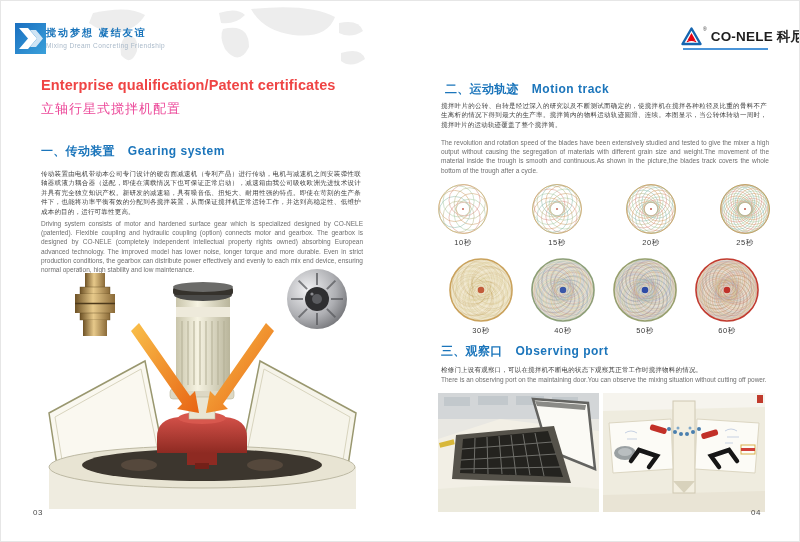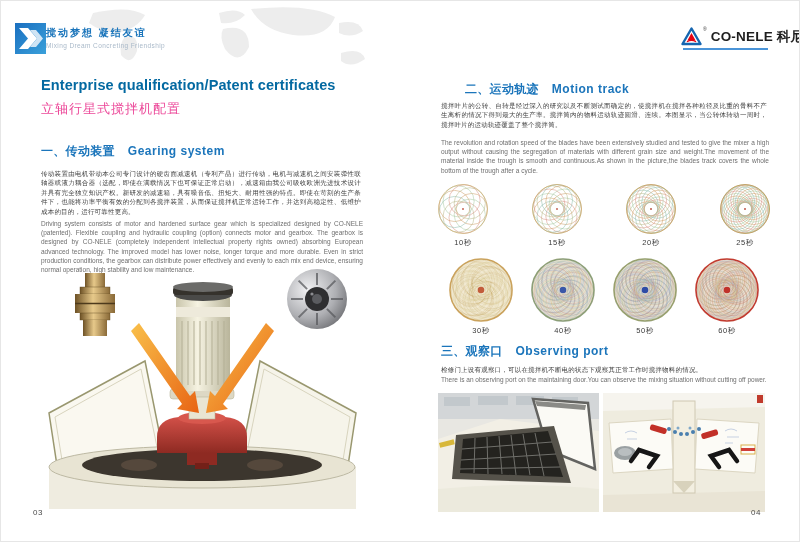--- a/index.html
+++ b/index.html
@@ -13,21 +13,21 @@
   .brand-tag{position:absolute;left:14px;top:22px;display:flex;align-items:flex-start;}
   .tag-icon{width:31px;height:31px;display:block;}
   .tag-cn{color:#1b75bb;font-weight:bold;font-size:10px;letter-spacing:2px;margin-top:3px;}
   .tag-en{color:#a9b9c9;font-size:6.5px;letter-spacing:0.4px;margin-top:2px;}
   .logo{position:absolute;left:680px;top:26px;display:flex;align-items:center;gap:4px;}
   .logo-icon{width:21px;height:19px;display:block;}
   .logo-reg{font-size:5px;color:#333;align-self:flex-start;margin:-1px 0 0 -3px;}
   .logo-text{font-weight:bold;font-size:13.5px;color:#1e1e1e;letter-spacing:0.2px;white-space:nowrap;}
   .logo-underline{position:absolute;left:682px;top:47px;width:85px;height:1.5px;background:#4a94d8;}
   
-  .title{position:absolute;left:40px;top:76px;margin:0;color:#0369a1;font-size:14.5px;font-weight:bold;white-space:nowrap;letter-spacing:0.1px;}
+  .title{position:absolute;left:40px;top:76px;margin:0;color:#ef4444;font-size:14.5px;font-weight:bold;white-space:nowrap;letter-spacing:0.1px;}
   .subtitle{position:absolute;left:40px;top:99px;color:#ec4899;font-size:13px;letter-spacing:1px;text-align:right;}
   .sec-h{position:absolute;margin:0;color:#1b75bb;font-size:12px;font-weight:bold;white-space:nowrap;letter-spacing:0.3px;}
   .sec-h .en{margin-left:13px;letter-spacing:0.5px;}
   .body-cn{position:absolute;margin:0;color:#3f3f3f;font-size:6.5px;line-height:9.4px;text-align:justify;letter-spacing:0.2px;}
   .body-en{position:absolute;margin:0;color:#6e6e6e;font-size:6.5px;line-height:9.2px;text-align:justify;}
   .pagenum{position:absolute;top:507px;font-size:8px;color:#4a4a4a;letter-spacing:0.5px;}
   .machine{position:absolute;left:38px;top:266px;width:327px;height:242px;}
   
   .tracks-row{position:absolute;display:flex;justify-content:space-between;}
   #tracks-row1{left:436px;top:182px;width:334px;}
@@ -196,21 +196,21 @@
       <svg class="logo-icon" viewBox="0 0 21 19">
         <path d="M10.5,1.5 L19.5,17 L1.5,17 Z" fill="none" stroke="#1565b0" stroke-width="2.4" stroke-linejoin="round"></path>
         <path d="M10.5,6 L14.6,13.4 L6.4,13.4 Z" fill="#e60012"></path>
         <path d="M6,14.8 Q10.5,11.6 15,14.8" fill="none" stroke="#e60012" stroke-width="1.4"></path>
       </svg>
       <span class="logo-reg">®</span>
       <span class="logo-text"><span>CO-NELE</span> <span>科尼乐</span></span>
     </div>
     <div class="logo-underline"></div>
 
-    <h2 class="sec-h" style="left:464px;top:80px">
+    <h2 class="sec-h" style="left:444px;top:80px">
       <span>二、运动轨迹</span><span class="en">Motion track</span>
     </h2>
     <p class="body-cn" style="left:440px;top:100px;width:326px">搅拌叶片的公转、自转是经过深入的研究以及不断测试而确定的，使搅拌机在搅拌各种粒径及比重的骨料不产生离析的情况下得到最大的生产率。搅拌筒内的物料运动轨迹圆滑、连续。本图显示，当公转体转动一周时，搅拌叶片的运动轨迹覆盖了整个搅拌筒。</p>
     <p class="body-en" style="left:440px;top:137px;width:328px">The revolution and rotation speed of the blades have been extensively studied and tested to give the mixer a high output without causing the segregation of materials with different grain size and weight.The movement of the material inside the trough is smooth and continuous.As shown in the picture,the blades track covers the whole bottom of the trough after a cycle.</p>
 
     <div class="tracks-row" id="tracks-row1">
         <div class="track-item">
           <svg viewBox="0 0 100 100" width="52" height="52">
             <circle cx="67.0" cy="50.0" r="30" fill="none" stroke="#cfa06a" stroke-width="1.2" opacity="0.85"></circle>
             <circle cx="63.0" cy="60.9" r="30" fill="none" stroke="#a9c9a1" stroke-width="1.2" opacity="0.85"></circle>

